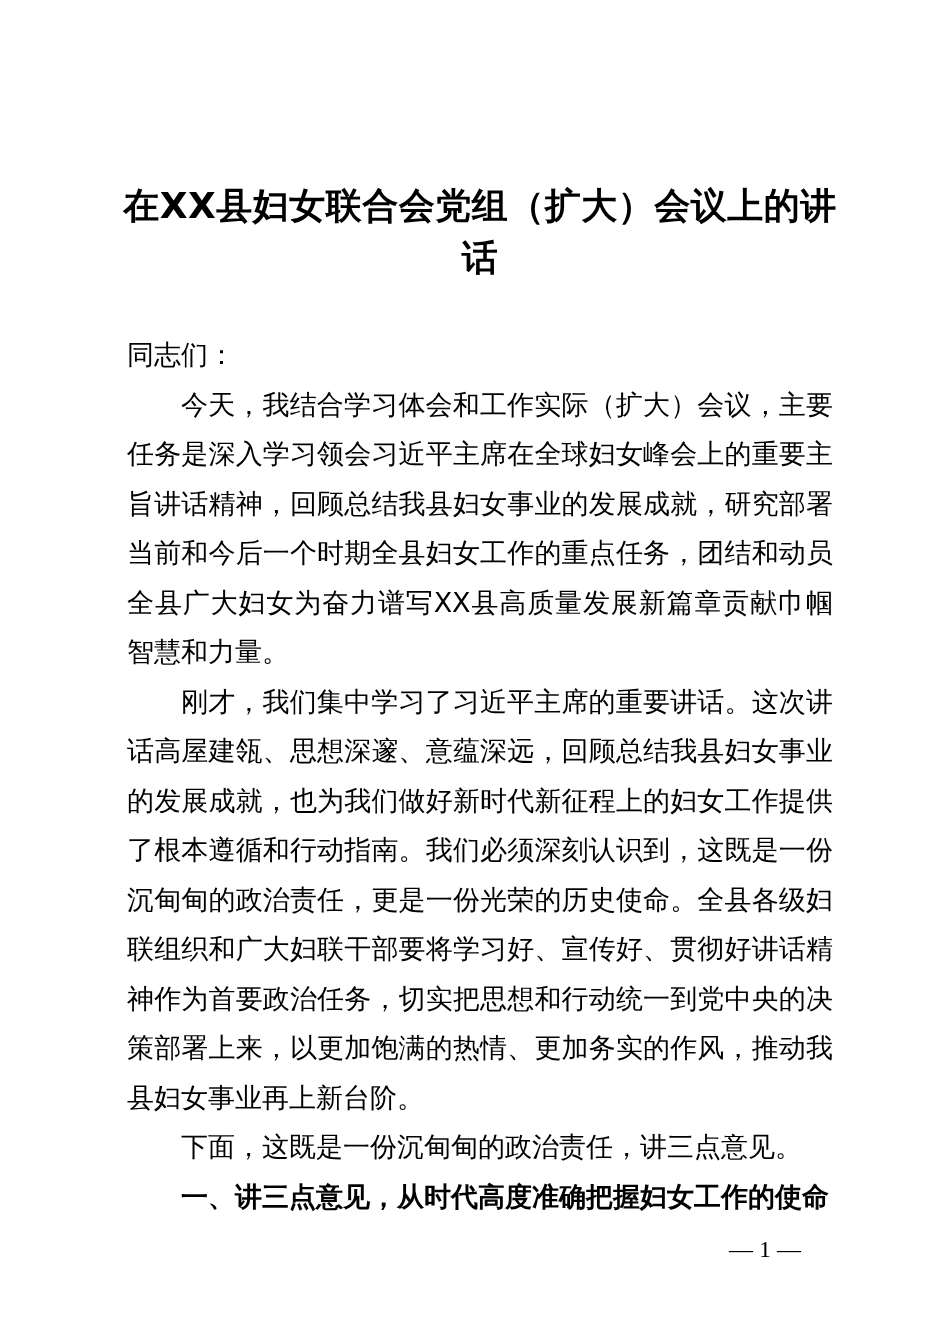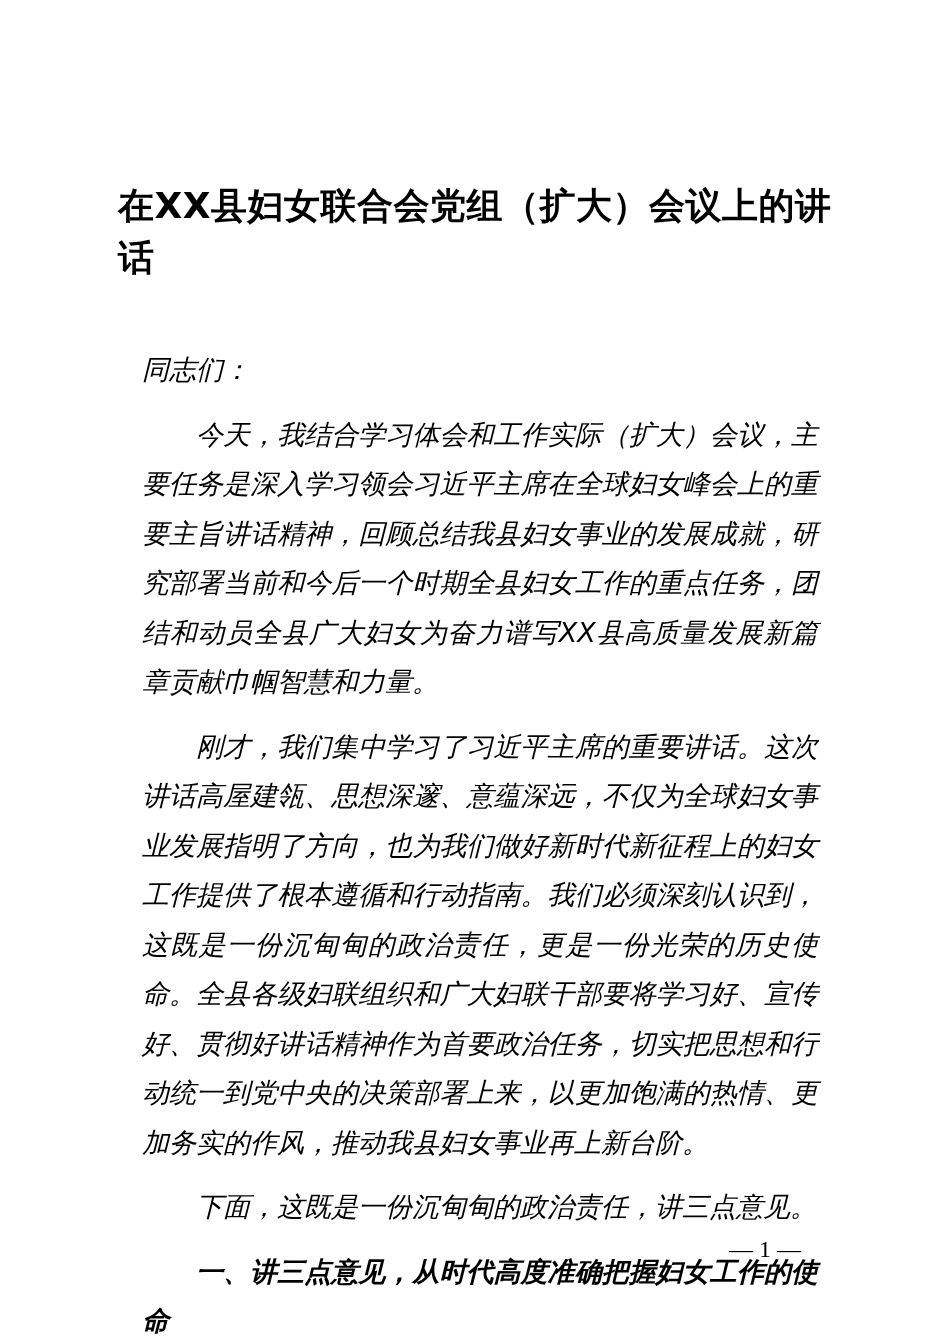--- a/index.html
+++ b/index.html
@@ -1,43 +1,43 @@
 <!DOCTYPE html>
 <html><head>
 <meta charset="utf-8">
 <style>
   html, body { margin: 0; padding: 0; background: #ffffff; }
   body { width: 950px; height: 1344px; position: relative; overflow: hidden; color: #000; }
   .page { position: absolute; left: 0; top: 0; width: 950px; height: 1344px; background: #fff; }
   .title {
     position: absolute; left: 118px; width: 724px; top: 180px;
     font-family: "DejaVu Sans", sans-serif; font-weight: bold;
-    font-size: 36px; line-height: 52px; text-align: left; letter-spacing: 0.5px;
+    font-size: 36px; line-height: 52px; text-align: center; letter-spacing: 0.5px;
   }
   .body-text {
     position: absolute; left: 127px; width: 706px; top: 330px;
     font-family: "DejaVu Sans", sans-serif; font-size: 27px; line-height: 49.5px;
     text-align: justify; text-justify: inter-ideograph;
   }
-  .body-text p { margin: 15px; font-style: italic; }
+  .body-text p { margin: 0; }
   .indent { text-indent: 54px; }
   .heading { font-weight: bold; }
   .page-number {
     position: absolute; left: 715px; top: 1236px; width: 100px;
     font-family: "Liberation Serif", serif; font-size: 24px; text-align: center;
   }
 </style>
 </head>
 <body>
 
 <div class="page">
   <div class="title">在XX县妇女联合会党组（扩大）会议上的讲话</div>
 
   <div class="body-text">
     <p>同志们：</p>
     <p class="indent">今天，我结合学习体会和工作实际（扩大）会议，主要任务是深入学习领会习近平主席在全球妇女峰会上的重要主旨讲话精神，回顾总结我县妇女事业的发展成就，研究部署当前和今后一个时期全县妇女工作的重点任务，团结和动员全县广大妇女为奋力谱写XX县高质量发展新篇章贡献巾帼智慧和力量。</p>
-    <p class="indent">刚才，我们集中学习了习近平主席的重要讲话。这次讲话高屋建瓴、思想深邃、意蕴深远，不仅为全球妇女事业发展指明了方向，也为我们做好新时代新征程上的妇女工作提供了根本遵循和行动指南。我们必须深刻认识到，这既是一份沉甸甸的政治责任，更是一份光荣的历史使命。全县各级妇联组织和广大妇联干部要将学习好、宣传好、贯彻好讲话精神作为首要政治任务，切实把思想和行动统一到党中央的决策部署上来，以更加饱满的热情、更加务实的作风，推动我县妇女事业再上新台阶。</p>
+    <p class="indent">刚才，我们集中学习了习近平主席的重要讲话。这次讲话高屋建瓴、思想深邃、意蕴深远，回顾总结我县妇女事业的发展成就，也为我们做好新时代新征程上的妇女工作提供了根本遵循和行动指南。我们必须深刻认识到，这既是一份沉甸甸的政治责任，更是一份光荣的历史使命。全县各级妇联组织和广大妇联干部要将学习好、宣传好、贯彻好讲话精神作为首要政治任务，切实把思想和行动统一到党中央的决策部署上来，以更加饱满的热情、更加务实的作风，推动我县妇女事业再上新台阶。</p>
     <p class="indent">下面，这既是一份沉甸甸的政治责任，讲三点意见。</p>
     <p class="indent heading">一、讲三点意见，从时代高度准确把握妇女工作的使命</p>
   </div>
 
   <div class="page-number">— 1 —</div>
 </div>
 
 </body></html>

